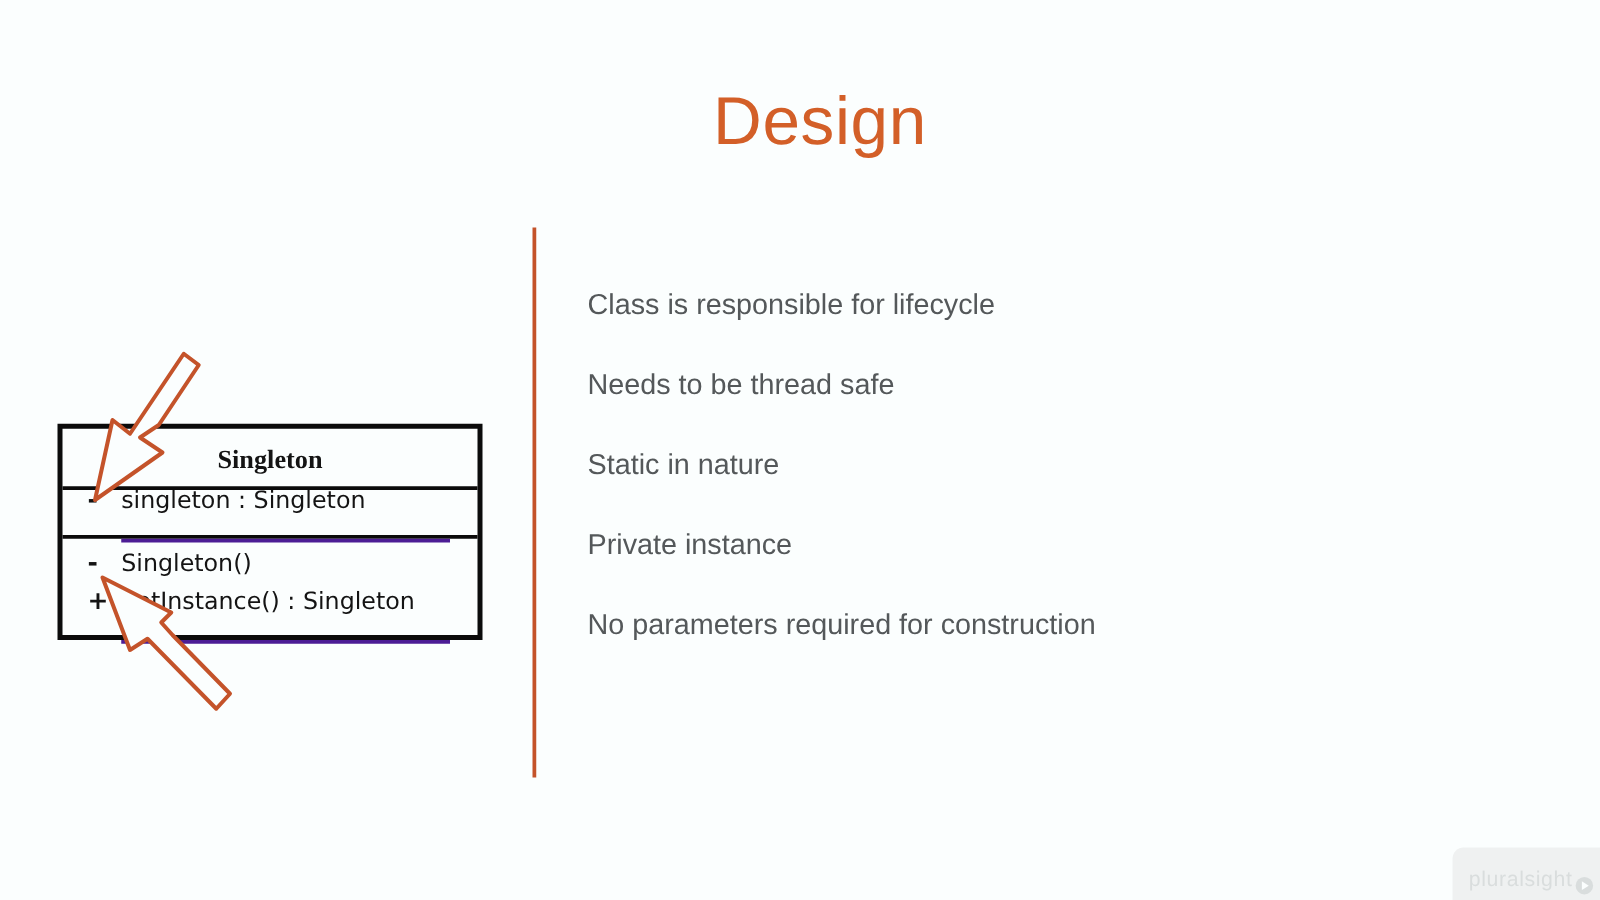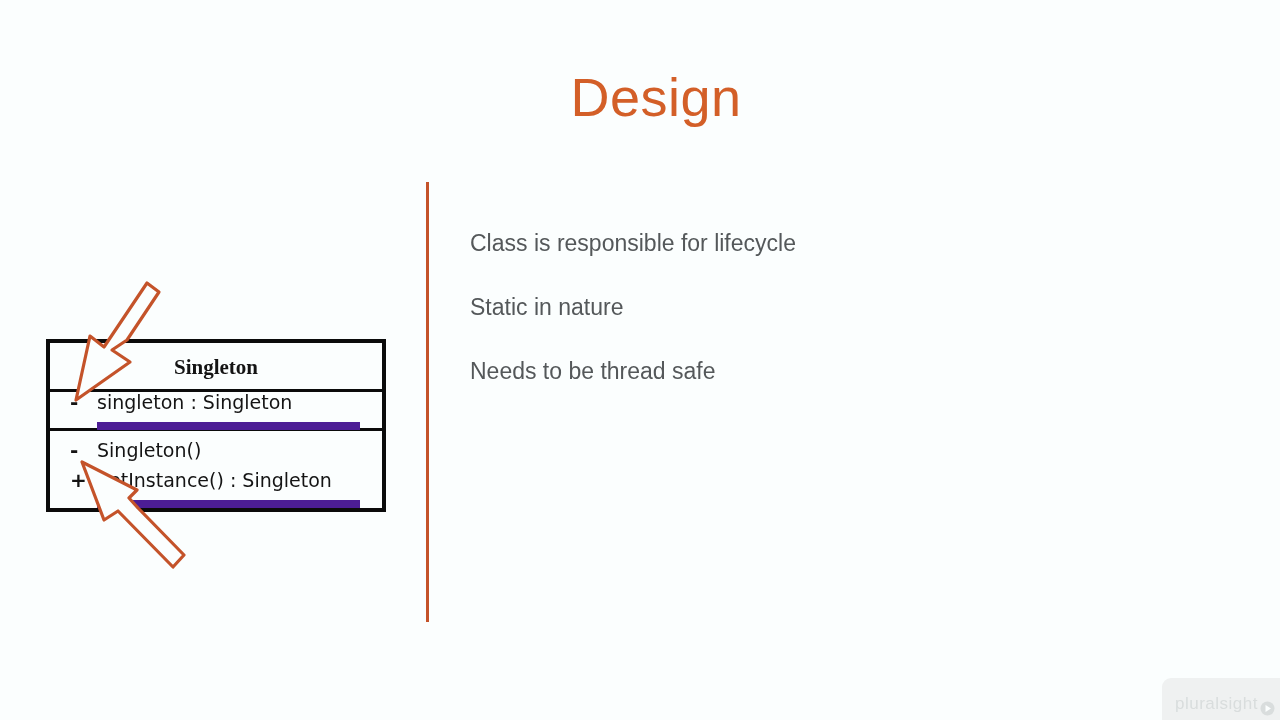--- a/index.html
+++ b/index.html
@@ -71,22 +71,22 @@
   .uml-attrs .uml-row { height: auto; width: 100%; margin-right: 22px; }
   .vis {
     width: 27px;
     font-weight: bold;
     font-size: 20px;
     flex: 0 0 27px;
   }
   .sig { white-space: nowrap; }
   .sig.static {
     flex: 1;
-    border-bottom: 8px solid #4c1d95;
-    padding-bottom: 9px;
+    border-bottom: 3px solid #4c1d95;
+    padding-bottom: 20px;
   }
 
   
   .arrows {
     position: absolute;
     left: 0; top: 0;
     width: 1280px;
     height: 720px;
     z-index: 2;
     pointer-events: none;
@@ -175,22 +175,24 @@
 
   <svg class="arrows" viewBox="0 0 1280 720">
     <path d="M147,283 L159,292 L127,340 L112,350 L130,362 L76,400 L90,336 L104,347 Z"></path>
     <path d="M82,462 L104,520 L118,511 L173,567 L184,555 L138,508 L129,498 L137,490 Z"></path>
   </svg>
 
   <div class="divider"></div>
 
   <ul class="bullets">
     <li>Class is responsible for lifecycle</li>
+    <li>Needs to be thread safe</li>
     <li>Static in nature</li>
-    <li>Needs to be thread safe</li>
+    <li>Private instance</li>
+    <li>No parameters required for construction</li>
   </ul>
 
   <div class="watermark">
     <span class="wm-text">pluralsight</span>
     <svg width="15" height="15" viewBox="0 0 15 15">
       <circle cx="7.5" cy="7.5" r="7" fill="#d9dddd"></circle>
       <polygon points="5.5,4 11,7.5 5.5,11" fill="#fbfefe"></polygon>
     </svg>
   </div>
 

